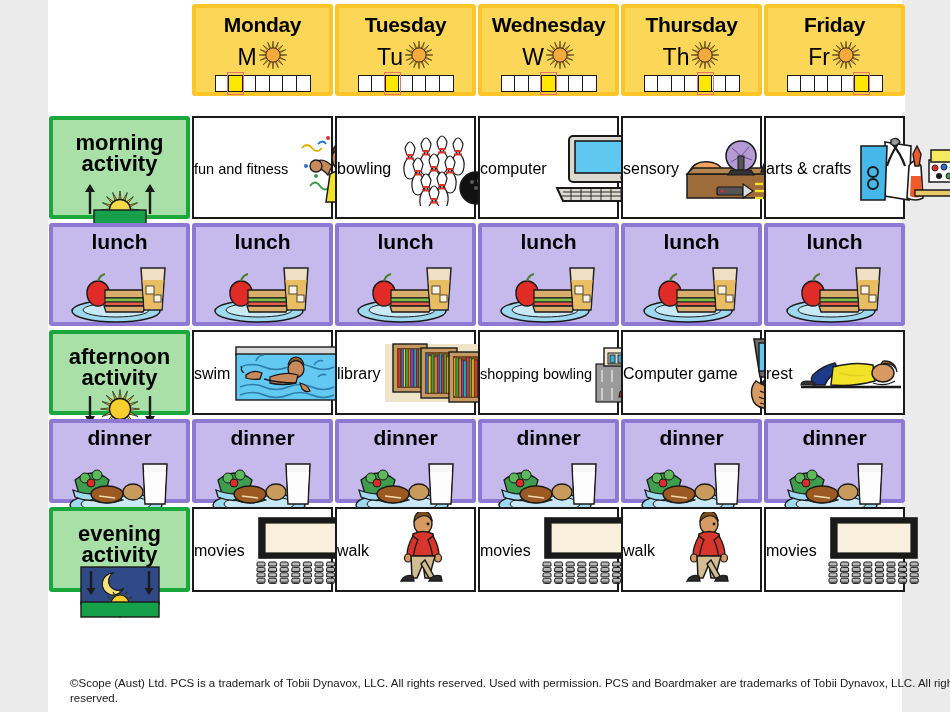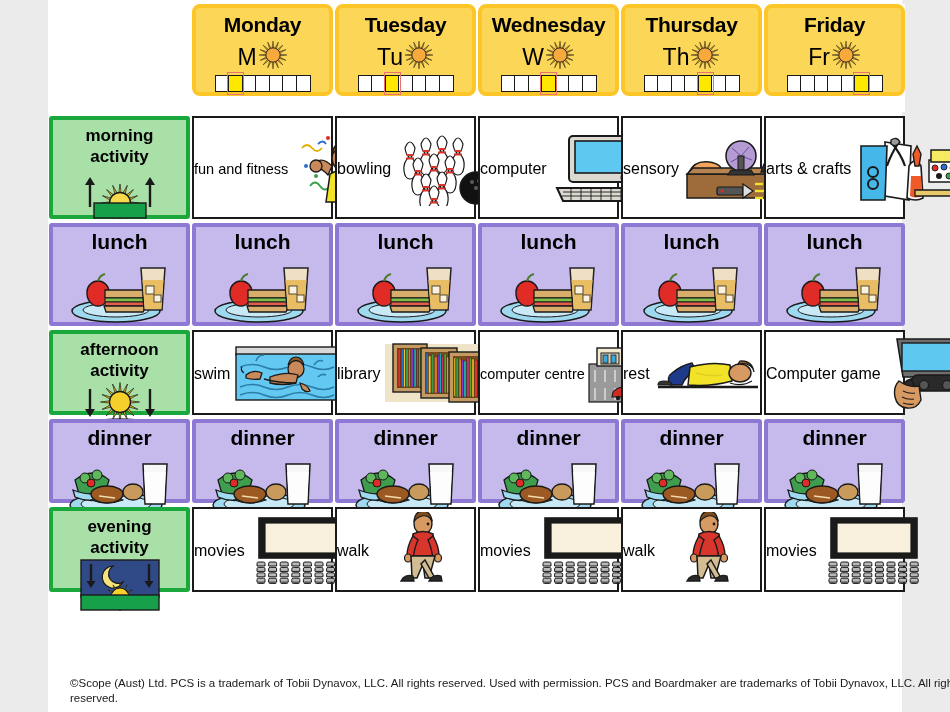--- a/index.html
+++ b/index.html
@@ -30,21 +30,21 @@
     margin: 0 1px 4px 1px;
     background: #fff;
   }
 
   
   .row-header .cell { height: 108px; }
   .hdr-blank { background: transparent; }
   .hdr-day {
     background: #fcd757;
     border: 4px solid #fcc528;
-    border-radius: 8px;
+    border-radius: 3px;
     display: flex; flex-direction: column;
     align-items: center;
     padding-top: 4px;
   }
   .hdr-name {
     font-weight: bold;
     font-size: 21px;
     color: #000;
     letter-spacing: -0.3px;
     line-height: 26px;
@@ -94,24 +94,24 @@
   }
   .lbl-meal {
     background: #c6b9ec;
     border: 4px solid #8d78d4;
     border-radius: 3px;
     height: 100%;
     display: flex; flex-direction: column;
     align-items: center;
   }
   .lbl-text {
-    font-weight: bold; font-size: 17px;
+    font-weight: bold; font-size: 22px;
     color: #000; text-align: center;
     line-height: 21px;
-    padding-top: 5px;
+    padding-top: 12px;
   }
   .meal-text {
     font-weight: bold; font-size: 21px;
     color: #000; text-align: center;
     line-height: 24px;
     padding-top: 3px;
   }
 
   
   .act-cell {
@@ -878,21 +878,21 @@
                   <rect x="100.9" y="18.0" width="2.5" height="39.0" fill="#3a9e4a" stroke="#2a1a0a" stroke-width="0.35"></rect>
                   <rect x="103.7" y="19.0" width="2.1" height="38.0" fill="#e07b2a" stroke="#2a1a0a" stroke-width="0.35"></rect>
                   <rect x="106.2" y="20.0" width="1.7" height="37.0" fill="#8a3ac4" stroke="#2a1a0a" stroke-width="0.35"></rect>
     </g>
   </svg>
             </div>
          </div>
         </div>
         <div class="cell">
           <div class="act-cell">
-           <div class="act-text tight">computer centre</div>
+           <div class="act-text tight">shopping bowling</div>
            <div class="art">
               <svg width="118" height="66" viewBox="0 0 118 66">
     <rect x="4" y="24" width="110" height="38" fill="#9a9a9a" stroke="#1a1a1a" stroke-width="1.2"></rect>
     <g>
       <rect x="12" y="8" width="94" height="18" fill="#f2ead2" stroke="#1a1a1a" stroke-width="1.4"></rect>
       <path d="M44 8 q14 -10 28 0z" fill="#f2ead2" stroke="#1a1a1a" stroke-width="1.4"></path>
       <rect x="46" y="2" width="24" height="6" fill="#f2ead2" stroke="#1a1a1a" stroke-width="1.2"></rect>
       <rect x="16" y="13" width="18" height="11" fill="#d8d2ba" stroke="#1a1a1a" stroke-width="1"></rect>
       <rect x="50" y="13" width="18" height="11" fill="#d8d2ba" stroke="#1a1a1a" stroke-width="1"></rect>
       <rect x="84" y="13" width="18" height="11" fill="#d8d2ba" stroke="#1a1a1a" stroke-width="1"></rect>
@@ -935,37 +935,20 @@
                   <path d="M62 38 q4 -5 12 -5 q8 0 10 5 l1 5 h-24z" fill="#2a4aa8" stroke="#1a1a1a" stroke-width="1.1"></path>
       <circle cx="67" cy="44" r="2.2" fill="#1a1a1a"></circle>
                   <circle cx="80" cy="44" r="2.2" fill="#1a1a1a"></circle>
                 </g>
   </svg>
             </div>
          </div>
         </div>
         <div class="cell">
           <div class="act-cell">
-           <div class="act-text">rest</div>
-           <div class="art">
-              <svg width="116" height="44" viewBox="0 0 116 44">
-    <path d="M8 36 h100" stroke="#1a1a1a" stroke-width="2.4" fill="none"></path>
-    <path d="M20 34 q-4 -8 2 -12 q10 -8 20 -10 l4 8 q-10 4 -14 14z" fill="#1e3a8a" stroke="#1a1a1a" stroke-width="1.4"></path>
-    <path d="M14 30 q-6 0 -6 4 h14 q0 -4 -8 -4z" fill="#333" stroke="#1a1a1a" stroke-width="1.2"></path>
-    <path d="M40 16 q22 -6 40 -2 l2 16 q-22 6 -44 4z" fill="#f2e329" stroke="#1a1a1a" stroke-width="1.5"></path>
-    <path d="M46 22 q14 4 26 2" stroke="#e0d020" stroke-width="1.6" fill="none"></path>
-    <ellipse cx="90" cy="22" rx="11" ry="9" fill="#d89a63" stroke="#1a1a1a" stroke-width="1.4"></ellipse>
-    <path d="M88 13 q14 -2 16 8 q-2 -12 -14 -11z" fill="#8a5a2a" stroke="#1a1a1a" stroke-width="1.2"></path>
-    <path d="M80 32 q12 4 22 -2" stroke="#1a1a1a" stroke-width="1.2" fill="none"></path>
-  </svg>
-            </div>
-         </div>
-        </div>
-        <div class="cell">
-          <div class="act-cell">
            <div class="act-text">Computer game</div>
            <div class="art">
               <svg width="110" height="72" viewBox="0 0 110 72">
     <path d="M16 2 h80 l-6 38 h-68z" fill="#6e6e6e" stroke="#1a1a1a" stroke-width="1.6"></path>
     <rect x="21" y="6" width="68" height="28" fill="#5ec8f0" stroke="#1a1a1a" stroke-width="1.4"></rect>
     <g>
                   <rect x="30" y="38" width="50" height="16" rx="7" fill="#2a2a2a" stroke="#1a1a1a" stroke-width="1.5"></rect>
       <path d="M30 42 q-8 2 -10 12 q8 4 14 -4z" fill="#2a2a2a" stroke="#1a1a1a" stroke-width="1.4"></path>
       <path d="M80 42 q8 2 10 12 q-8 4 -14 -4z" fill="#2a2a2a" stroke="#1a1a1a" stroke-width="1.4"></path>
       <circle cx="43" cy="48" r="4.5" fill="#555" stroke="#1a1a1a" stroke-width="1.2"></circle>
@@ -978,20 +961,37 @@
                     <path d="M21 60 q6 3 12 2"></path>
                     <path d="M22 66 q6 2 11 1"></path>
                   </g>
       <path d="M92 44 q6 6 4 16 q-2 10 -12 11 q-10 1 -14 -8 l2 -14 q10 2 20 -5z" fill="#d89a63" stroke="#1a1a1a" stroke-width="1.4"></path>
       <g stroke="#1a1a1a" stroke-width="1.1" fill="none">
                     <path d="M88 54 q-6 3 -12 2"></path>
                     <path d="M89 60 q-6 3 -12 2"></path>
                     <path d="M88 66 q-6 2 -11 1"></path>
                   </g>
     </g>
+  </svg>
+            </div>
+         </div>
+        </div>
+        <div class="cell">
+          <div class="act-cell">
+           <div class="act-text">rest</div>
+           <div class="art">
+              <svg width="116" height="44" viewBox="0 0 116 44">
+    <path d="M8 36 h100" stroke="#1a1a1a" stroke-width="2.4" fill="none"></path>
+    <path d="M20 34 q-4 -8 2 -12 q10 -8 20 -10 l4 8 q-10 4 -14 14z" fill="#1e3a8a" stroke="#1a1a1a" stroke-width="1.4"></path>
+    <path d="M14 30 q-6 0 -6 4 h14 q0 -4 -8 -4z" fill="#333" stroke="#1a1a1a" stroke-width="1.2"></path>
+    <path d="M40 16 q22 -6 40 -2 l2 16 q-22 6 -44 4z" fill="#f2e329" stroke="#1a1a1a" stroke-width="1.5"></path>
+    <path d="M46 22 q14 4 26 2" stroke="#e0d020" stroke-width="1.6" fill="none"></path>
+    <ellipse cx="90" cy="22" rx="11" ry="9" fill="#d89a63" stroke="#1a1a1a" stroke-width="1.4"></ellipse>
+    <path d="M88 13 q14 -2 16 8 q-2 -12 -14 -11z" fill="#8a5a2a" stroke="#1a1a1a" stroke-width="1.2"></path>
+    <path d="M80 32 q12 4 22 -2" stroke="#1a1a1a" stroke-width="1.2" fill="none"></path>
   </svg>
             </div>
          </div>
         </div>
       </div>
       <div class="row row-dinner">
         <div class="cell">
           <div class="lbl-meal">
          <div class="meal-text">dinner</div>
          <div class="art">

